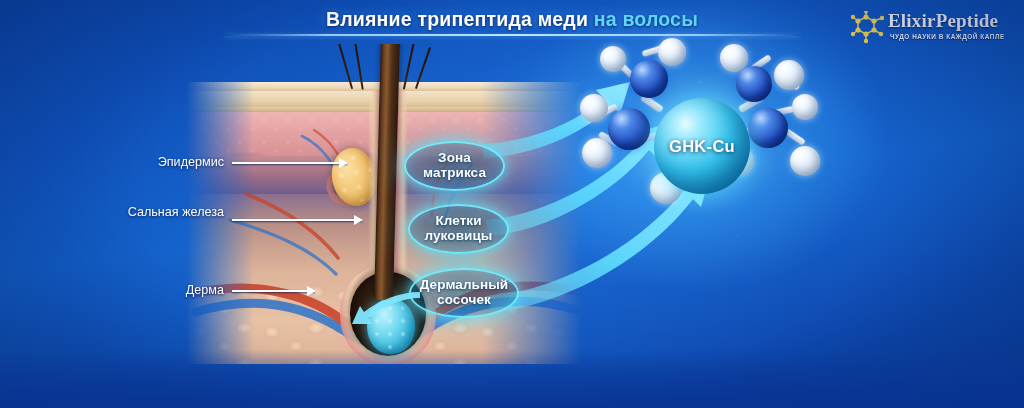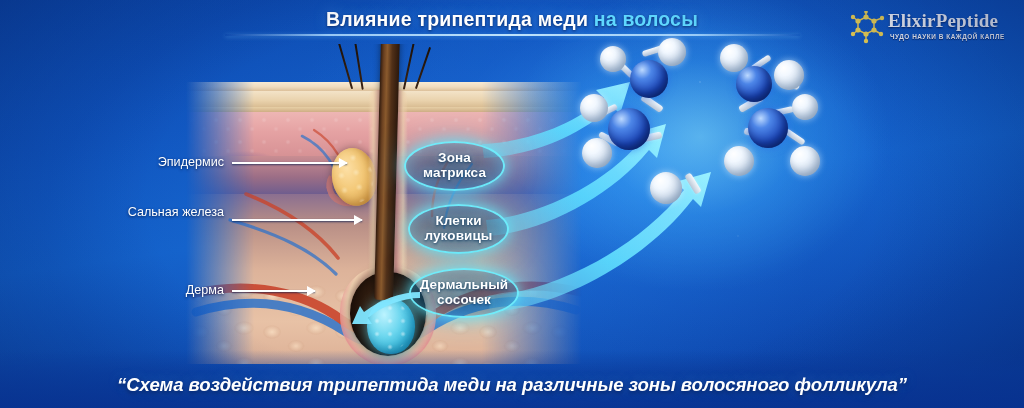--- a/index.html
+++ b/index.html
@@ -343,20 +343,23 @@
     <div class="atom h" style="left:4px; top:100px; width:30px; height:30px;"></div>
     <div class="atom h" style="left:22px; top:8px; width:26px; height:26px;"></div>
     <div class="atom h" style="left:80px; top:0px; width:28px; height:28px;"></div>
     <div class="atom h" style="left:72px; top:134px; width:32px; height:32px;"></div>
     <div class="atom h" style="left:142px; top:6px; width:28px; height:28px;"></div>
     <div class="atom h" style="left:196px; top:22px; width:30px; height:30px;"></div>
     <div class="atom h" style="left:214px; top:56px; width:26px; height:26px;"></div>
     <div class="atom h" style="left:212px; top:108px; width:30px; height:30px;"></div>
     <div class="atom h" style="left:146px; top:108px; width:30px; height:30px;"></div>
 
+    <div class="core">
+      <span>GHK-Cu</span>
+    </div>
   </div>
 
   <div class="callout" id="co-0">
     <span>
         <em style="font-style:normal; display:block;">Зона</em>
         <em style="font-style:normal; display:block;">матрикса</em>
       </span>
   </div>
   <div class="callout" id="co-1">
     <span>
@@ -414,15 +417,14 @@
         <circle cx="16" cy="30" r="2.2"></circle>
           <circle cx="16" cy="1" r="1.8"></circle>
       </g>
     </svg>
     <div class="logo-text">ElixirPeptide</div>
     <div class="logo-tag">ЧУДО НАУКИ В КАЖДОЙ КАПЛЕ</div>
   </div>
 
   <div class="vignette"></div>
   <div class="caption-shade"></div>
-  <div class="caption">“Схема воздействия трипептида меди на различные зоны волосяного фолликула”</div>
 
 </div>
 
 </body></html>

